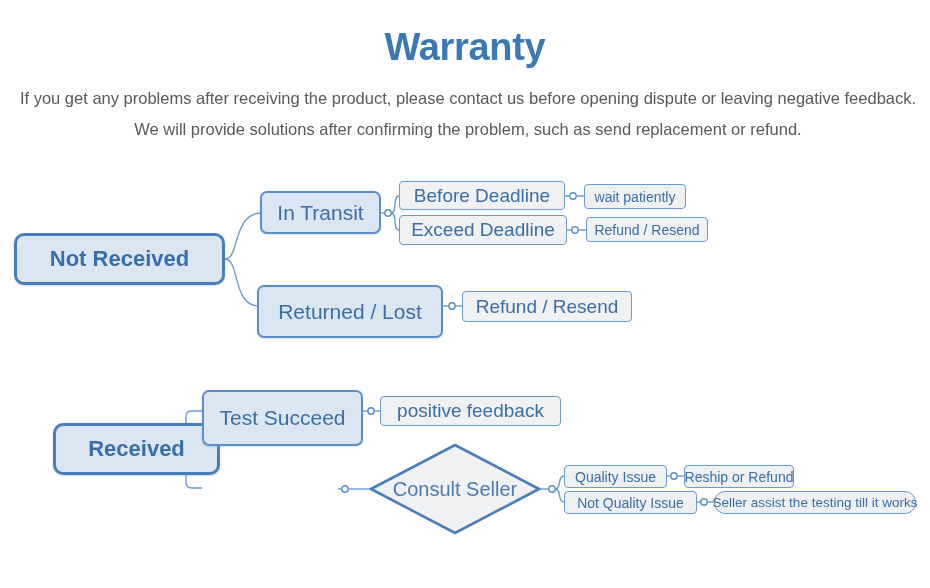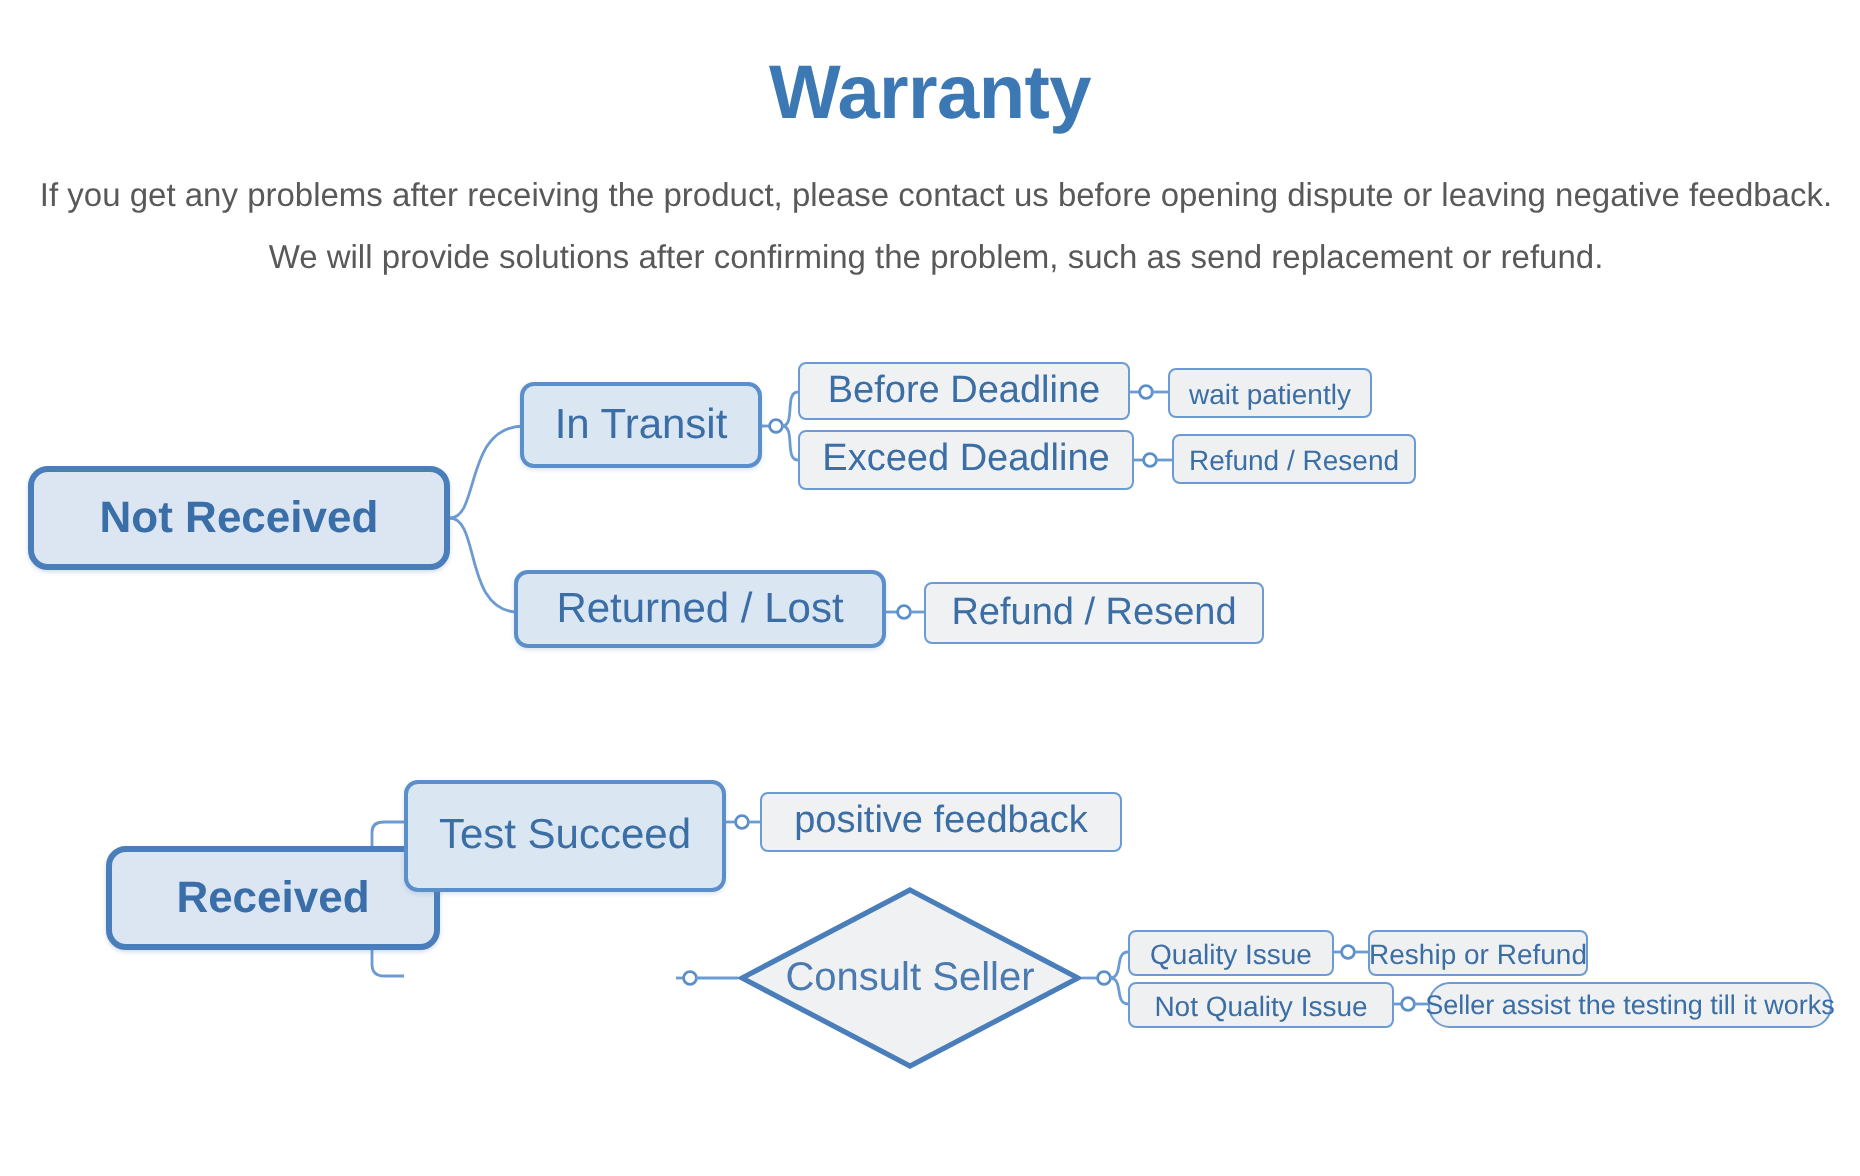--- a/index.html
+++ b/index.html
@@ -206,21 +206,21 @@
   </div>
 
   <div class="node lv3" style="left:399px; top:215px; width:168px; height:30px;">
     <span>Exceed Deadline</span>
   </div>
 
   <div class="node lv4" style="left:586px; top:217px; width:122px; height:25px;">
     <span>Refund / Resend</span>
   </div>
 
-  <div class="node lv2" style="left:257px; top:285px; width:186px; height:39px;">
+  <div class="node lv2" style="left:257px; top:285px; width:186px; height:53px;">
     <span>Returned / Lost</span>
   </div>
 
   <div class="node lv3" style="left:462px; top:291px; width:170px; height:31px;">
     <span>Refund / Resend</span>
   </div>
 
   <div class="node lv1" style="left:9px; top:423px; width:167px; height:52px;margin-left:44px;">
     <span>Received</span>
   </div>

